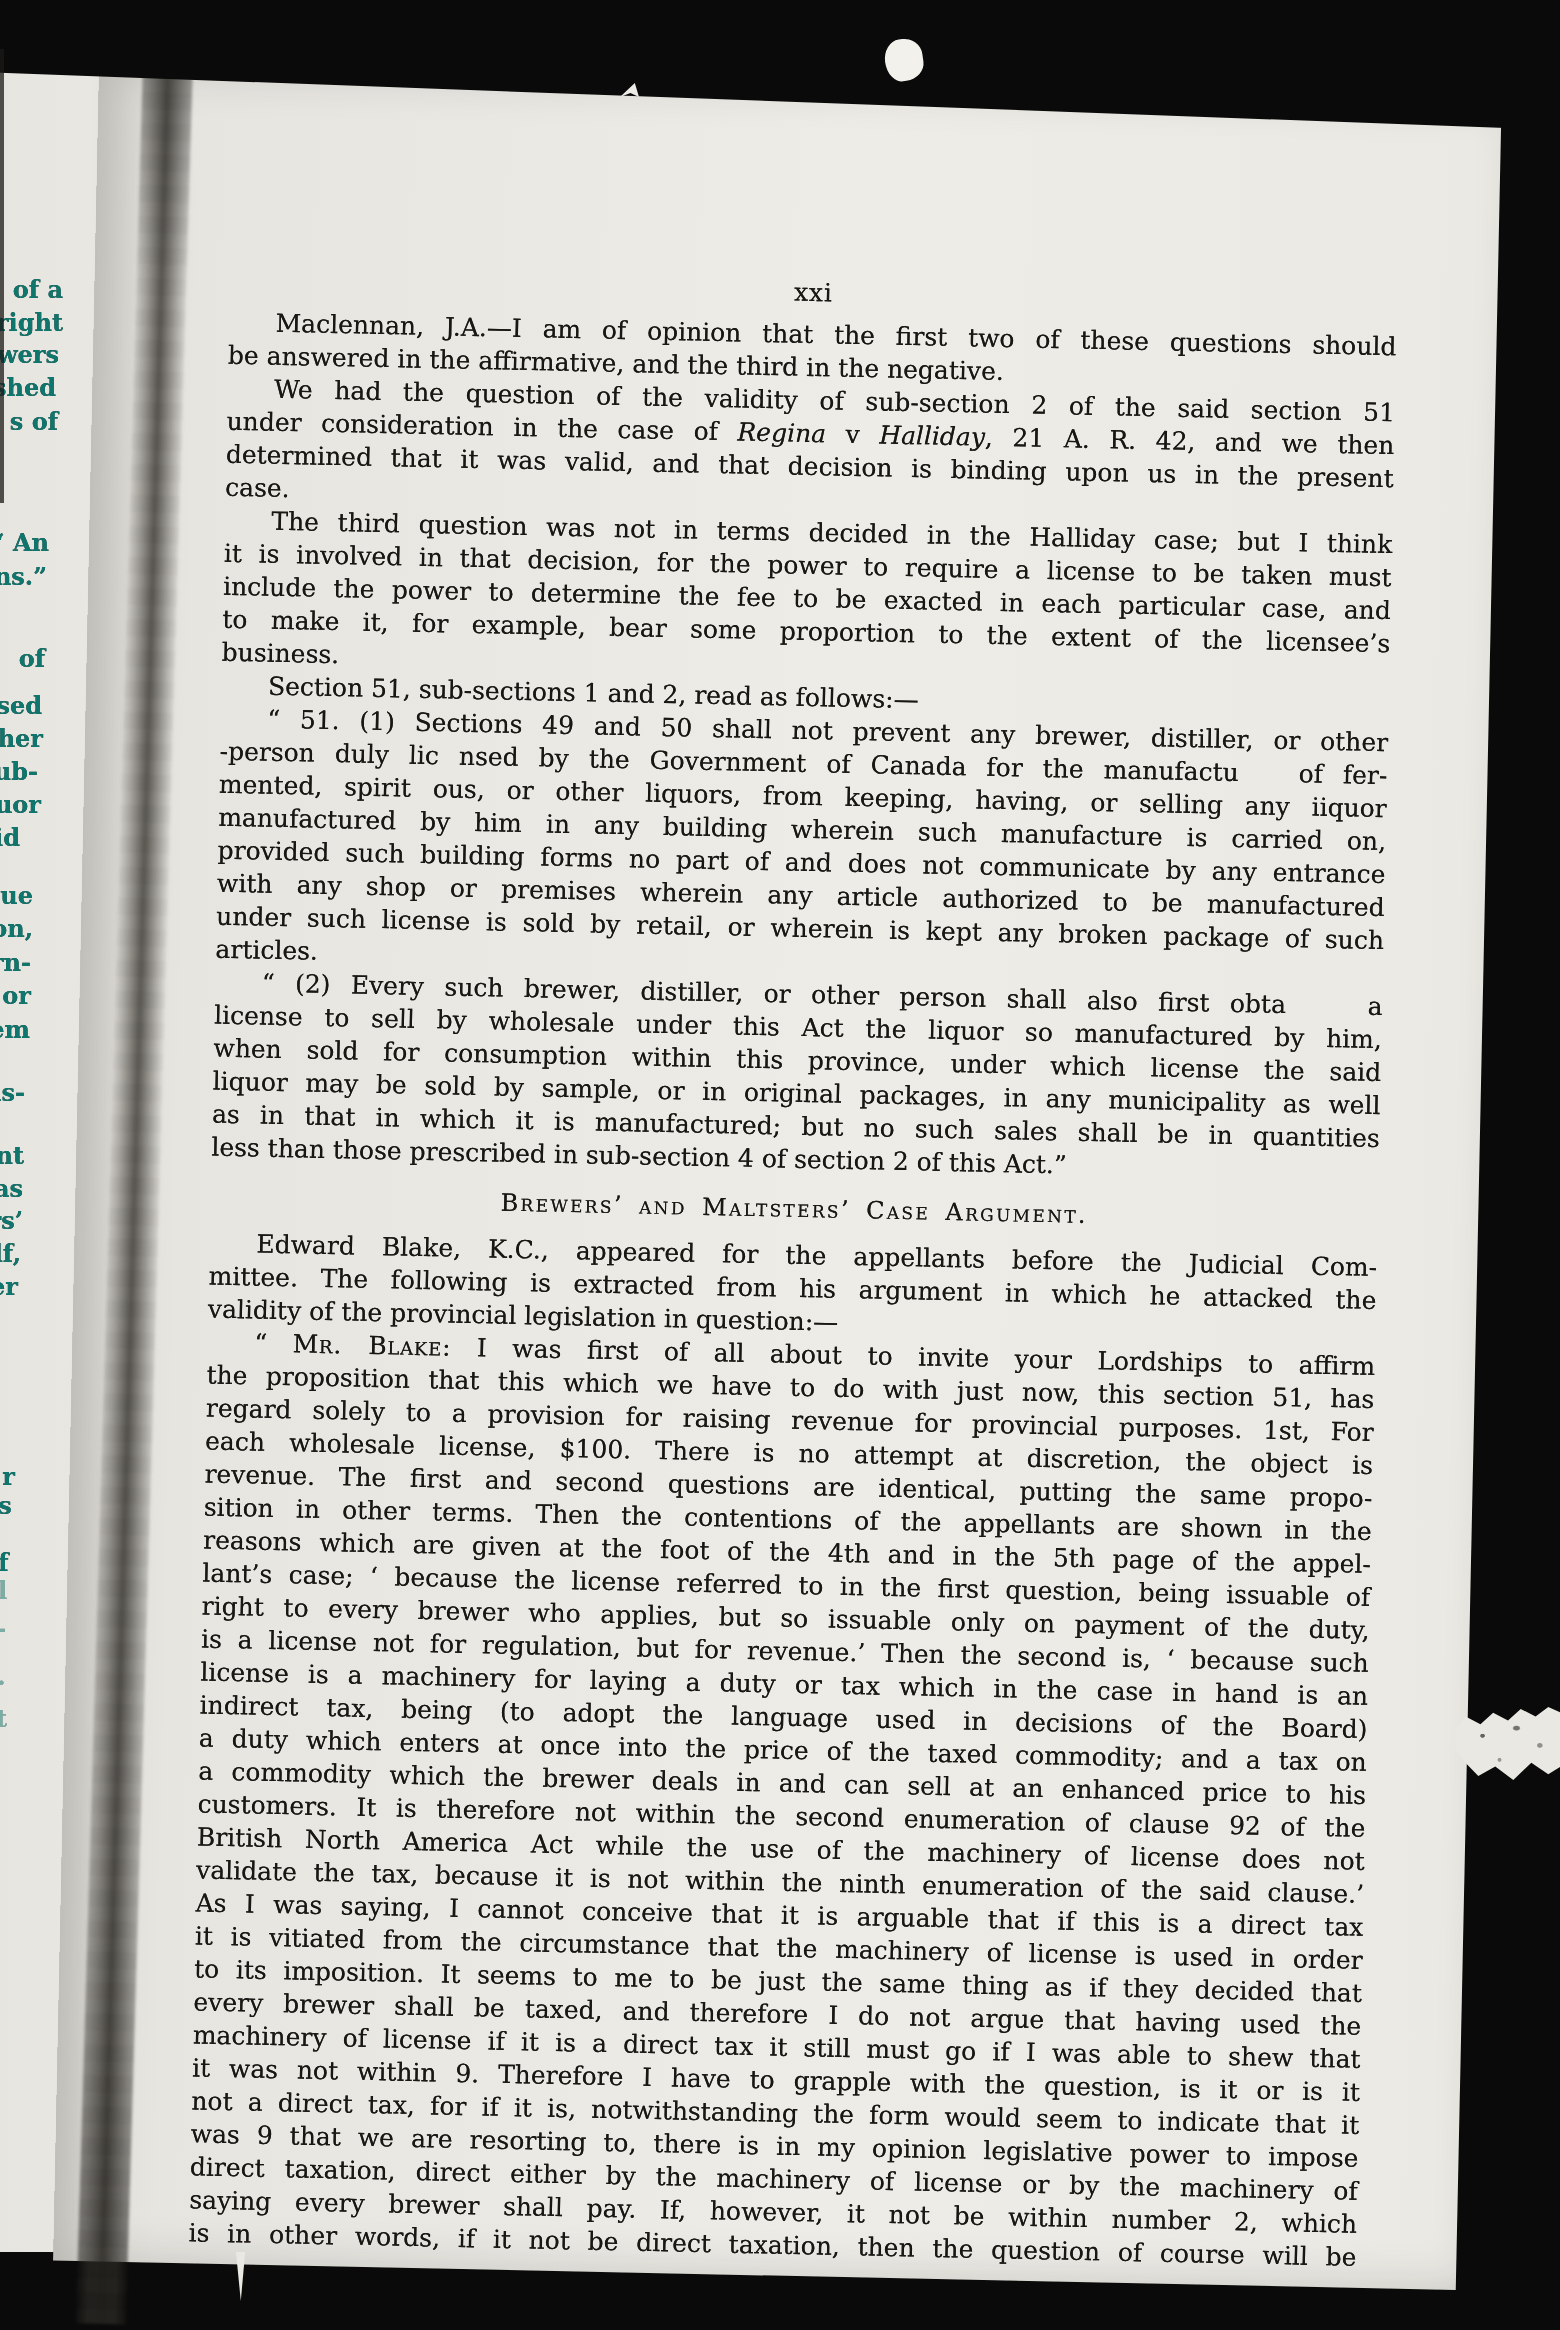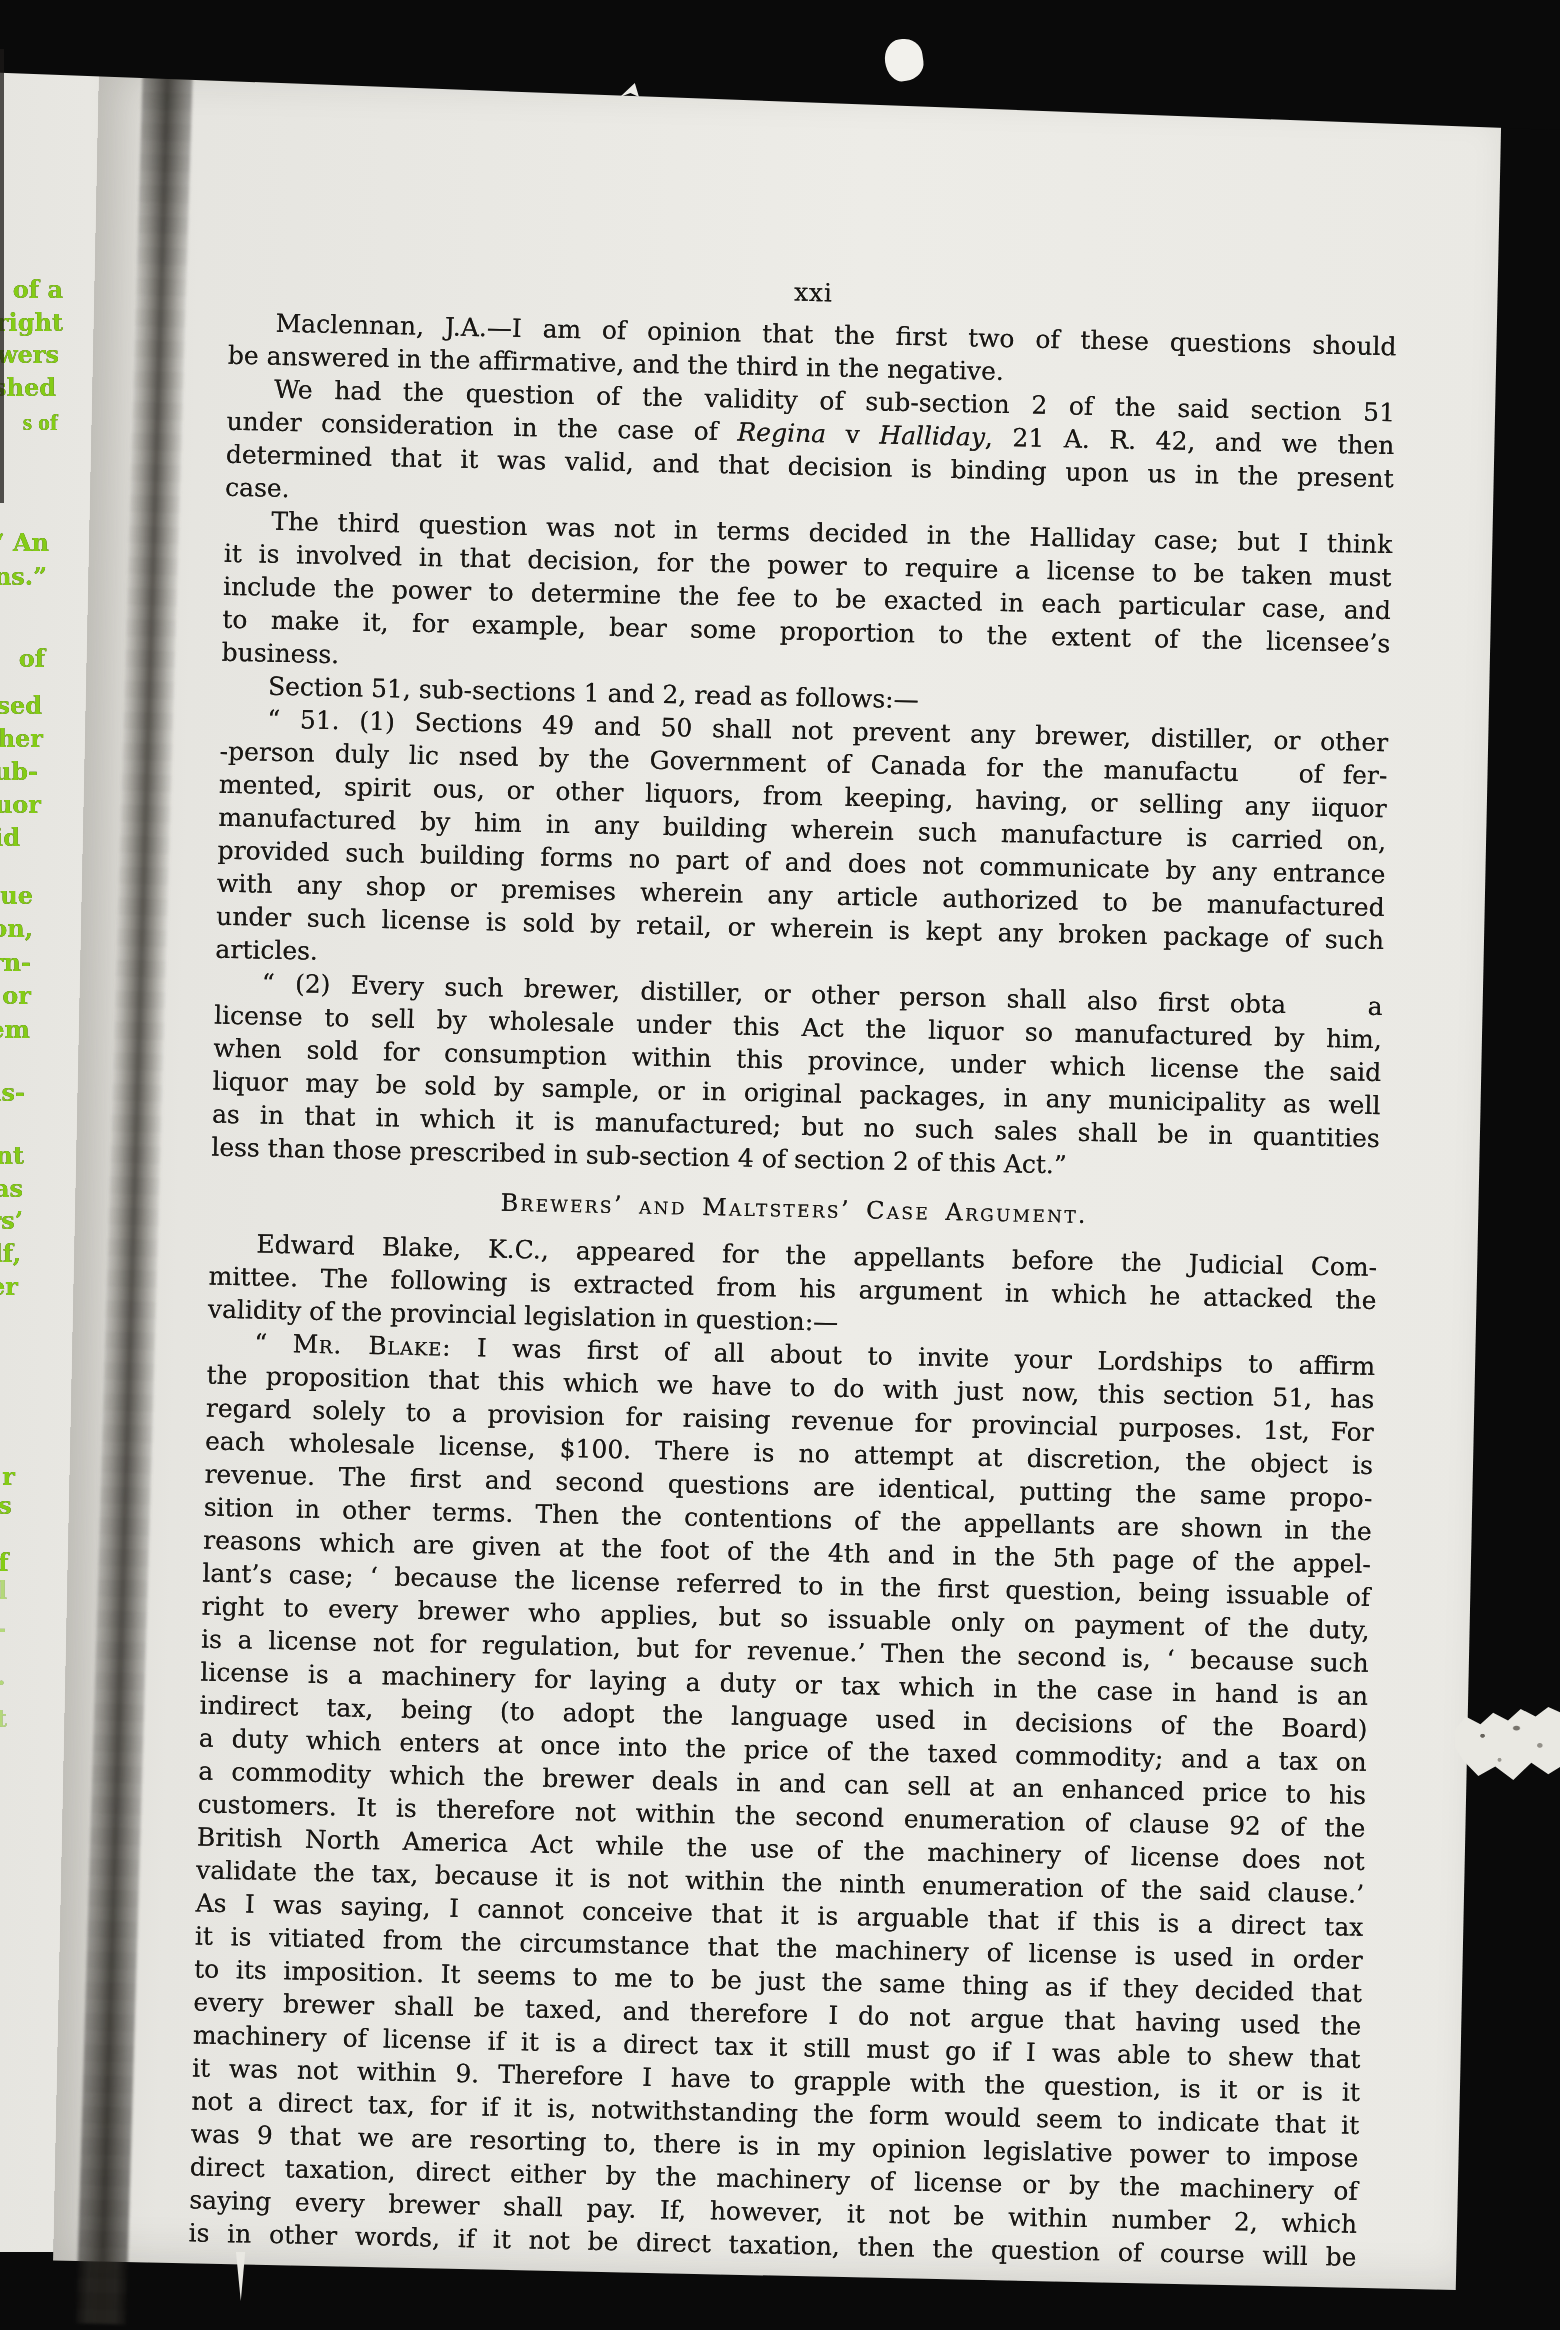--- a/index.html
+++ b/index.html
@@ -44,21 +44,21 @@
     position:absolute;left:0;top:0;width:1561px;height:130px;
     background:var(--backdrop);
     clip-path:polygon(0 0,100% 0,100% 100%,0 56%);
     z-index:4;
   }
   
   #frags{position:absolute;left:0;top:0;width:172px;height:2330px;z-index:5;}
   .frag{
     position:absolute;transform:translateX(-100%);
     white-space:nowrap;font-size:24px;line-height:28px;font-weight:bold;
-    color:#84cc16;text-shadow:0 0 0.5px rgba(25,22,18,.9);
+    color:#0f766e;text-shadow:0 0 0.5px rgba(25,22,18,.9);
   }
   
   .textblock{
     position:relative;padding:194px 100px 0 135px;
     font-size:25px;line-height:33px;
     text-shadow:0 0 0.5px rgba(24,22,19,.85);
   }
   .pgnum{text-align:center;margin-bottom:9.4px;letter-spacing:0.8px;}
   .para{margin:0;}
   .ln{text-align:justify;text-align-last:justify;}
@@ -195,21 +195,21 @@
 
   <div class="gutter"></div>
 
   <div class="top-wedge"></div>
 
   <div id="frags">
       <div class="frag" style="left: 63px; top: 276px;">of a</div>
       <div class="frag" style="left: 63px; top: 309px;">right</div>
       <div class="frag" style="left: 59px; top: 341px;">wers</div>
       <div class="frag" style="left: 56px; top: 374px;">shed</div>
-      <div class="frag" style="left: 58px; top: 408px; font-family: Liberation Serif, serif;">s of</div>
+      <div class="frag" style="left: 58px; top: 408px;">s of</div>
       <div class="frag" style="left: 49px; top: 529px;">“ An</div>
       <div class="frag" style="left: 47px; top: 563px;">ns.”</div>
       <div class="frag" style="left: 45px; top: 597px; margin-top: 48px;">of</div>
       <div class="frag" style="left: 42px; top: 692px;">ised</div>
       <div class="frag" style="left: 43px; top: 725px;">her</div>
       <div class="frag" style="left: 38px; top: 758px;">ub-</div>
       <div class="frag" style="left: 41px; top: 791px;">uor</div>
       <div class="frag" style="left: 20px; top: 824px;">lid</div>
       <div class="frag" style="left: 33px; top: 882px;">ue</div>
       <div class="frag" style="left: 33px; top: 915px;">on,</div>

